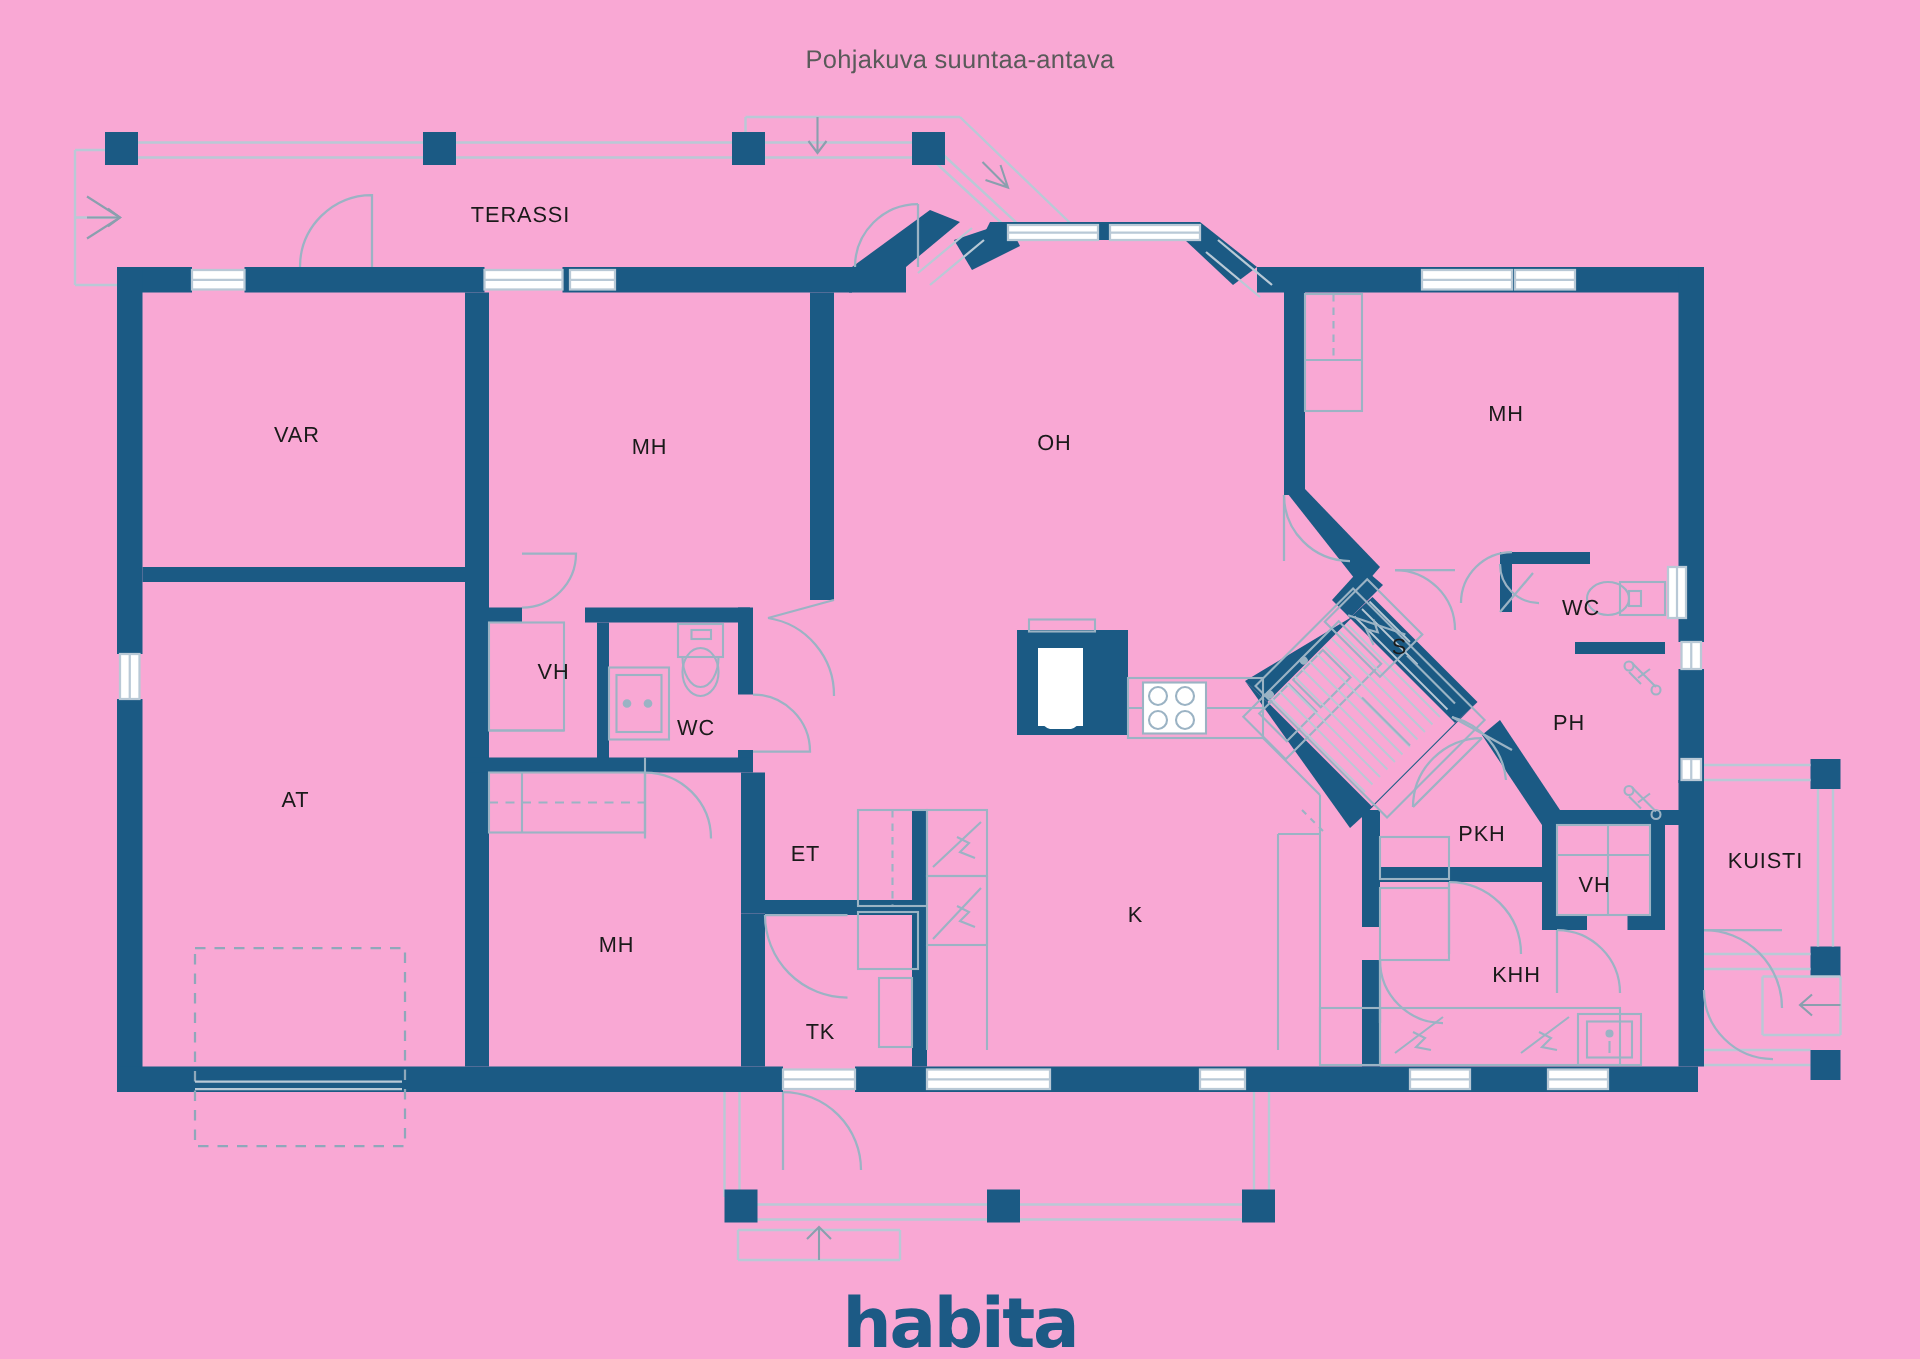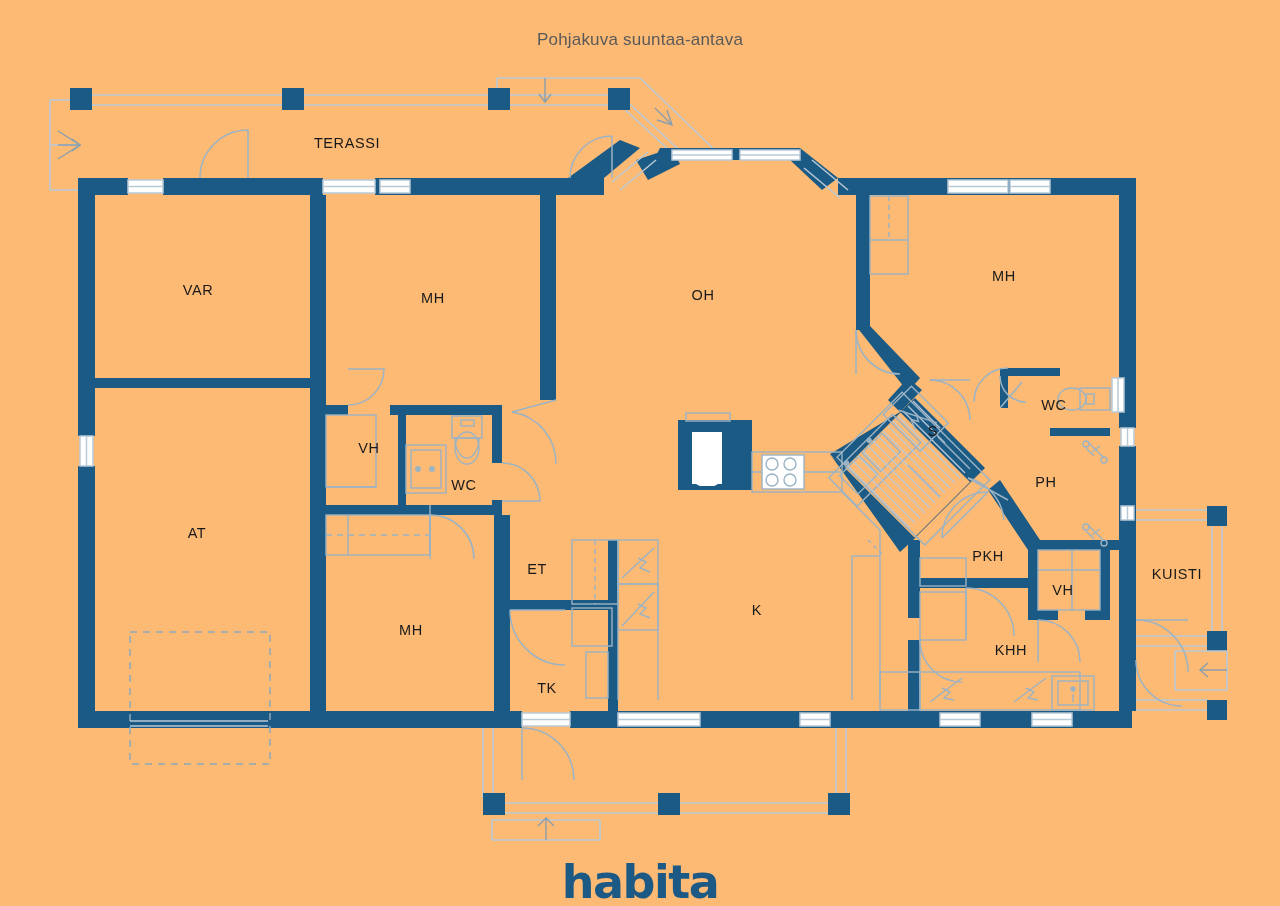--- a/index.html
+++ b/index.html
@@ -12,21 +12,21 @@
     width: 1280px;
     height: 906px;
     font-family: "Liberation Sans", sans-serif;
     position: relative;
     overflow: hidden;
   }
   #page {
     position: relative;
     width: 1280px;
     height: 906px;
-    background: #fdba74;
+    background: #f9a8d4;
   }
   #plan-title {
     position: absolute;
     left: 0;
     top: 30px;
     width: 1280px;
     text-align: center;
     font-size: 17px;
     color: #5a5a5a;
     letter-spacing: 0.2px;

